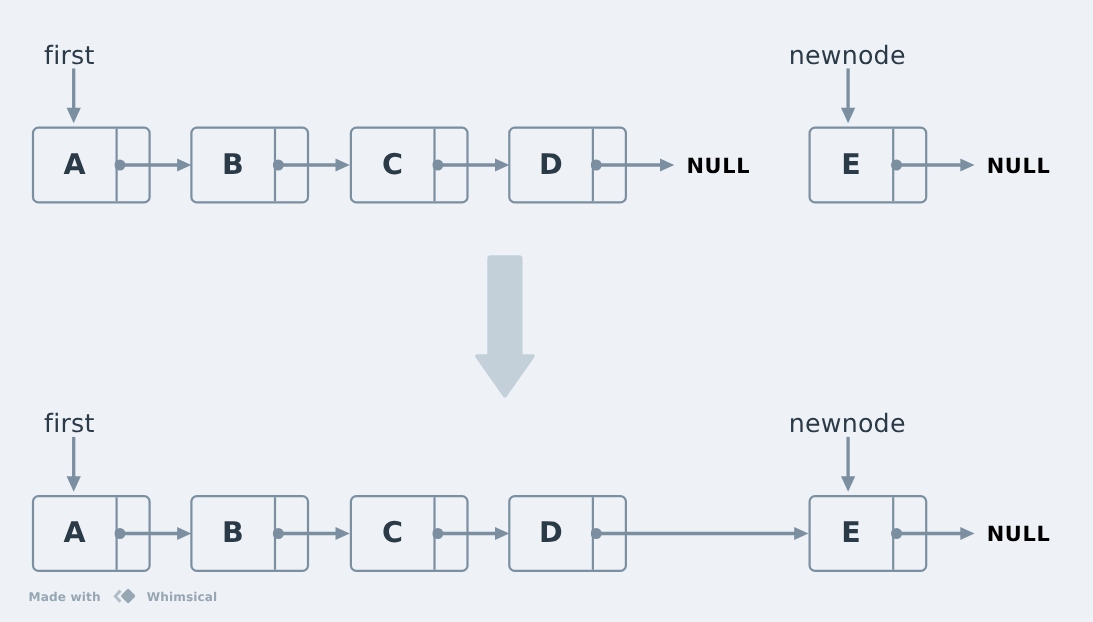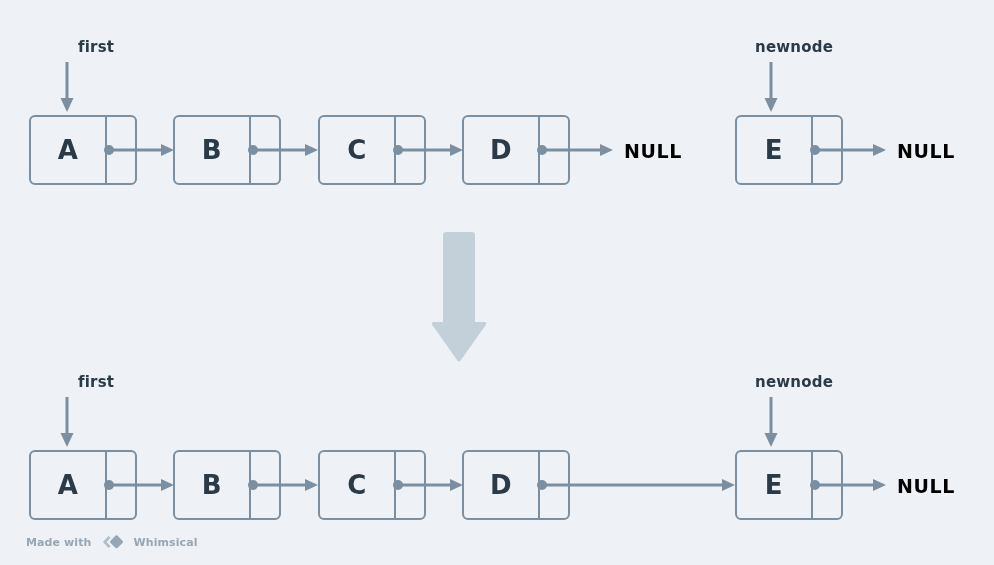--- a/index.html
+++ b/index.html
@@ -24,24 +24,23 @@
     flex:0 0 74px;
     display:flex; align-items:center; justify-content:center;
     border-right:2px solid #7b8fa1;
     font-size:26px; font-weight:bold; color:#2b3a47;
     letter-spacing:0.5px;
   }
   .node .ptr-cell { flex:1 1 auto; position:relative; }
 
   .label {
     position:absolute;
-    font-size:15px; font-weight:bold; color:#2b3a47;
+    font-size:23px; font-weight:normal; color:#2b3a47;
     white-space:nowrap;
     letter-spacing:0.2px;
-    margin-left:38px;
   }
   .nulltext {
     position:absolute;
     font-size:19px; font-weight:bold; color:#000000;
     white-space:nowrap; letter-spacing:0.6px;
   }
 
   .v-arrow { position:absolute; }
   .h-arrow { position:absolute; }
   .big-arrow { position:absolute; }

